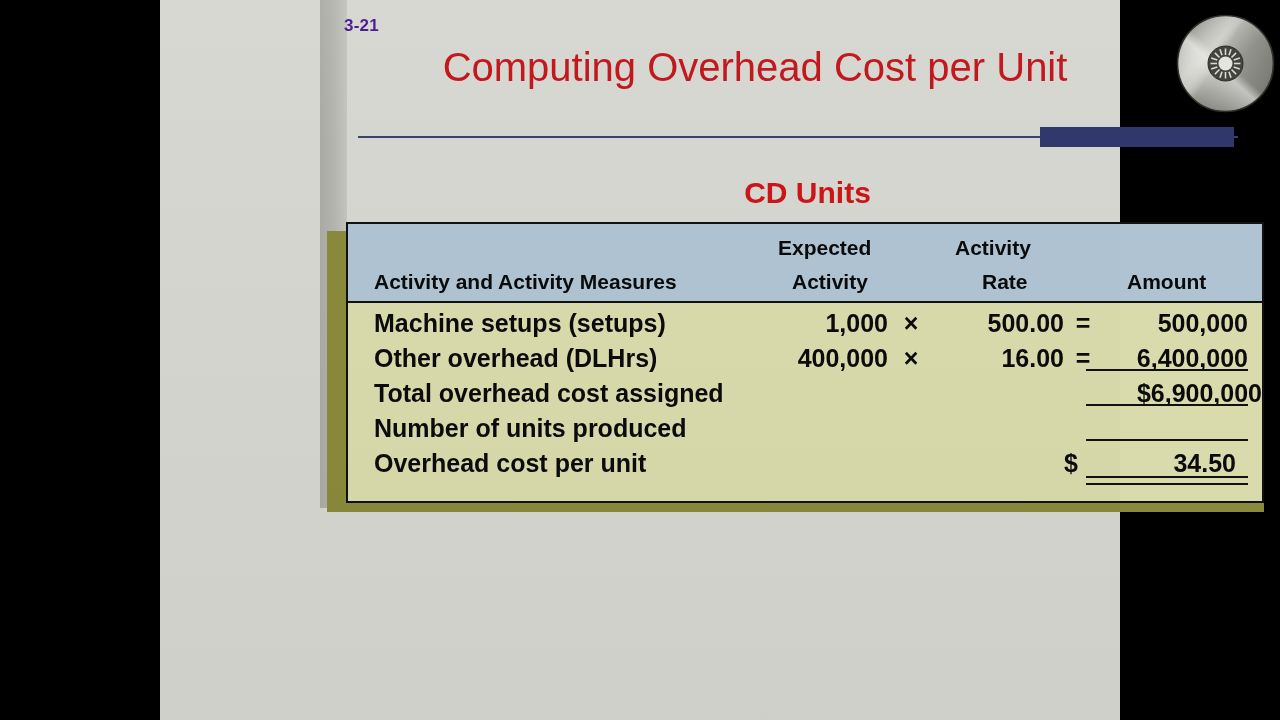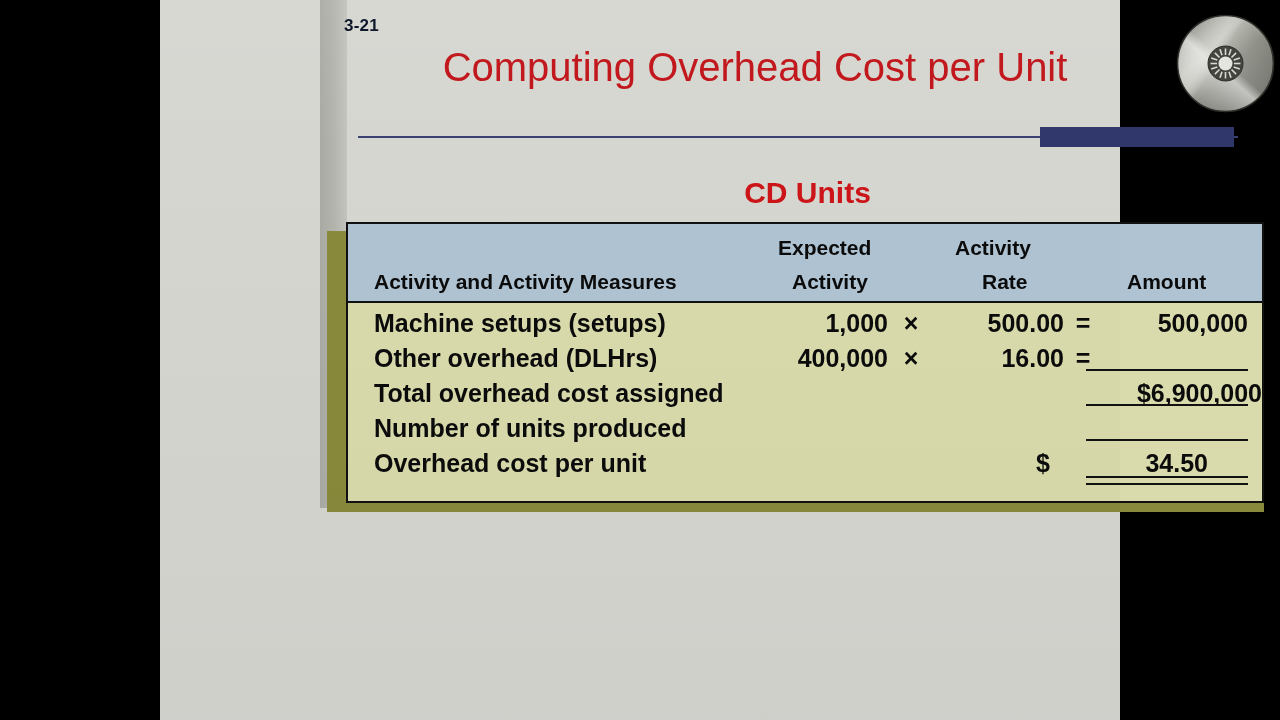--- a/index.html
+++ b/index.html
@@ -55,21 +55,21 @@
     background: linear-gradient(90deg,#a9aaa4 0%, #b4b5af 55%, #c3c4be 100%);
   }
 
   
   #slide-number {
     position: absolute;
     left: 184px;
     top: 16px;
     font-size: 17px;
     font-weight: bold;
-    color: #0f172a;
+    color: #4c1d95;
     letter-spacing: 0.2px;
     z-index: 5;
   }
 
   
   #title {
     position: absolute;
     left: 200px;
     top: 43px;
     width: 790px;
@@ -193,21 +193,21 @@
   .c-label  { left: 26px;  text-align: left; }
   .c-exp    { left: 400px; width: 140px; text-align: right; }
   .c-op1    { left: 552px; width: 22px;  text-align: center; }
   .c-rate   { left: 586px; width: 130px; text-align: right; }
   .c-op2    { left: 724px; width: 22px;  text-align: center; }
   .c-amount { left: 740px; width: 160px; text-align: right; }
   .c-amount-dollar {
     left: 742px; width: 172px; text-align: right;
   }
   .c-amount-split {
-    left: 688px; width: 172px;
+    left: 716px; width: 172px;
     display: flex; justify-content: space-between;
   }
 
   
   .acct-line {
     position: absolute;
     left: 738px;
     width: 162px;
     height: 2px;
     background: #111111;
@@ -326,20 +326,21 @@
           <div class="cell c-op2">=</div>
           <div class="cell c-amount">500,000</div>
         </div>
 
         <div class="row r2">
           <div class="cell c-label">Other overhead (DLHrs)</div>
           <div class="cell c-exp">400,000</div>
           <div class="cell c-op1">×</div>
           <div class="cell c-rate">16.00</div>
           <div class="cell c-op2">=</div>
+          <div class="cell c-amount">6,400,000</div>
         </div>
 
         <div class="acct-line" id="line-subtotal"></div>
 
         <div class="row r3">
           <div class="cell c-label">Total overhead cost assigned</div>
           <div class="cell c-amount-dollar">$6,900,000</div>
         </div>
 
         <div class="acct-line" id="line-total-b"></div>

